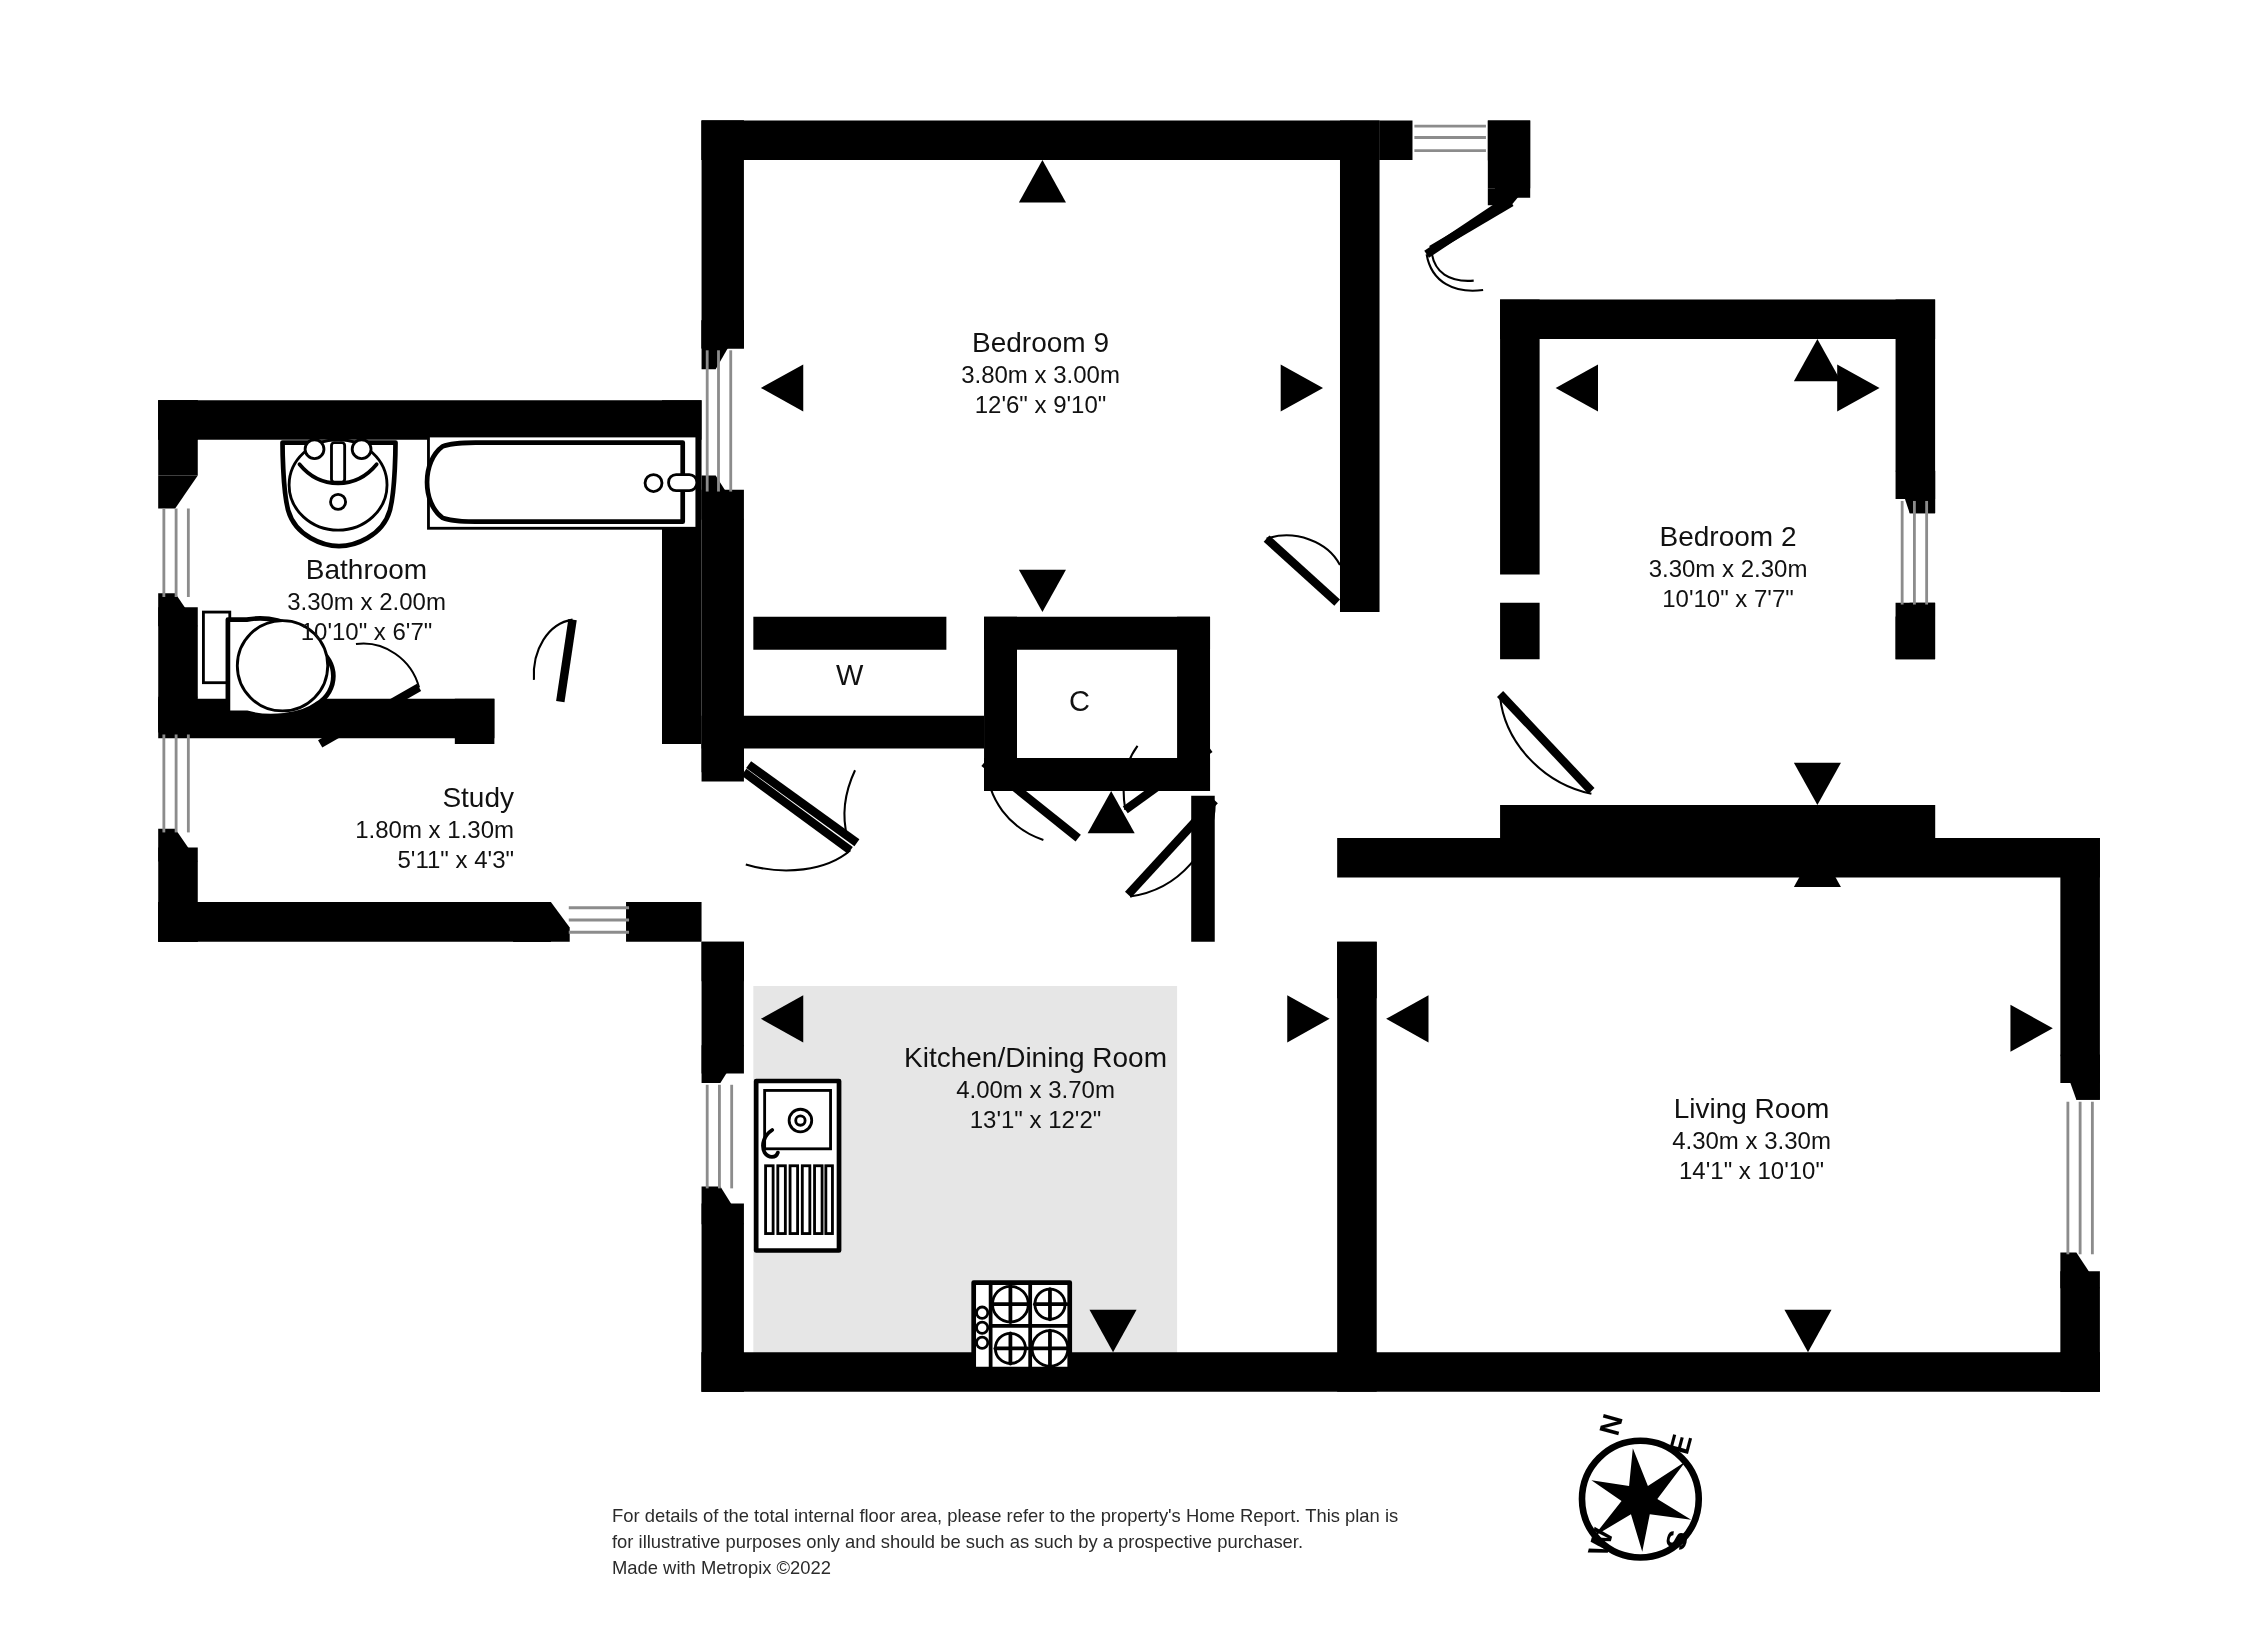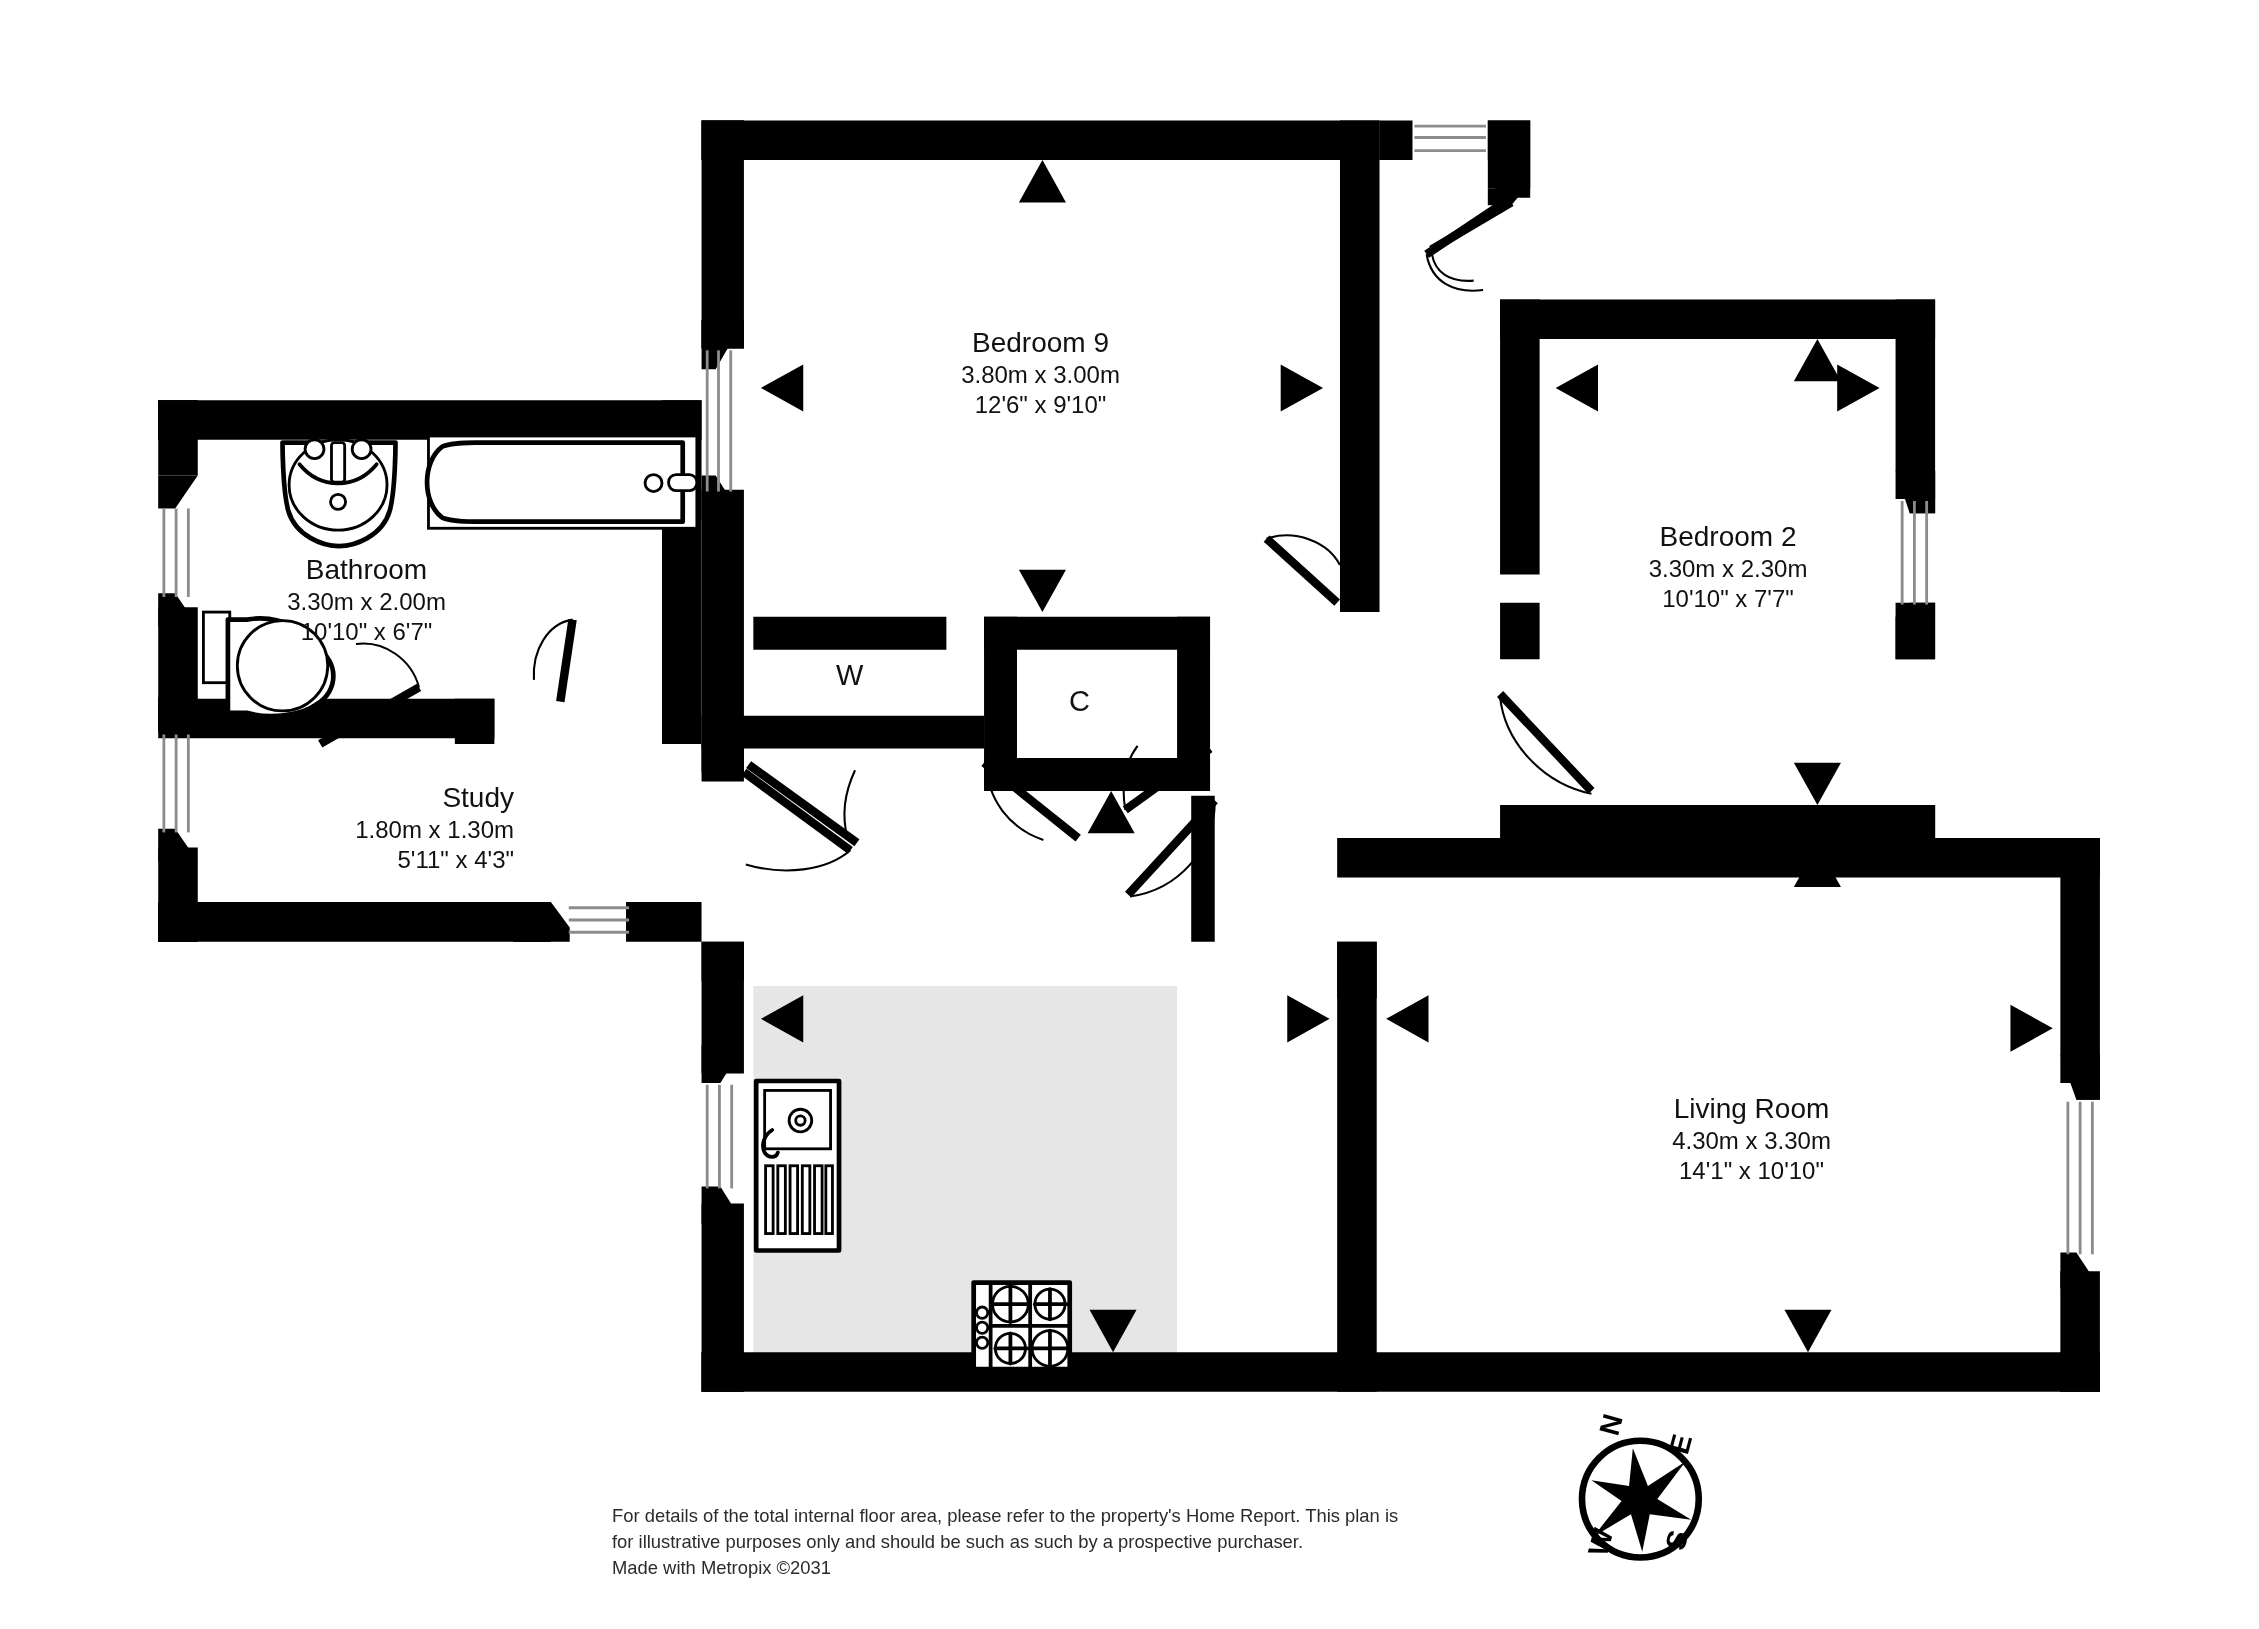--- a/index.html
+++ b/index.html
@@ -364,30 +364,35 @@
     <div class="room-dim">3.30m  x 2.00m</div>
     <div class="room-dim">10'10"  x 6'7"</div>
   </div>
 
   <div class="room-label" style="left:184px;top:781px;width:330px;text-align:right;">
     <div class="room-name">Study</div>
     <div class="room-dim">1.80m  x 1.30m</div>
     <div class="room-dim">5'11"  x 4'3"</div>
   </div>
 
+  <div class="room-label" style="left:838px;top:1041px;width:395px;">
+    <div class="room-name">Kitchen/Dining Room</div>
+    <div class="room-dim">4.00m  x 3.70m</div>
+    <div class="room-dim">13'1"  x 12'2"</div>
+  </div>
 
   <div class="room-label" style="left:1563px;top:1092px;width:377px;">
     <div class="room-name">Living Room</div>
     <div class="room-dim">4.30m  x 3.30m</div>
     <div class="room-dim">14'1"  x 10'10"</div>
   </div>
 
   <div class="tiny-label" style="left:836px;top:659px;">W</div>
   <div class="tiny-label" style="left:1069px;top:685px;">C</div>
 
   <div id="footer-note">
     <div>For details of the total internal floor area, please refer to the property's Home Report. This plan is</div>
     <div>for illustrative purposes only and should be such as such by a prospective purchaser.</div>
-    <div>Made with Metropix ©2031</div>
+    <div>Made with Metropix ©2022</div>
   </div>
 
 </div>
 
 
 </body></html>

